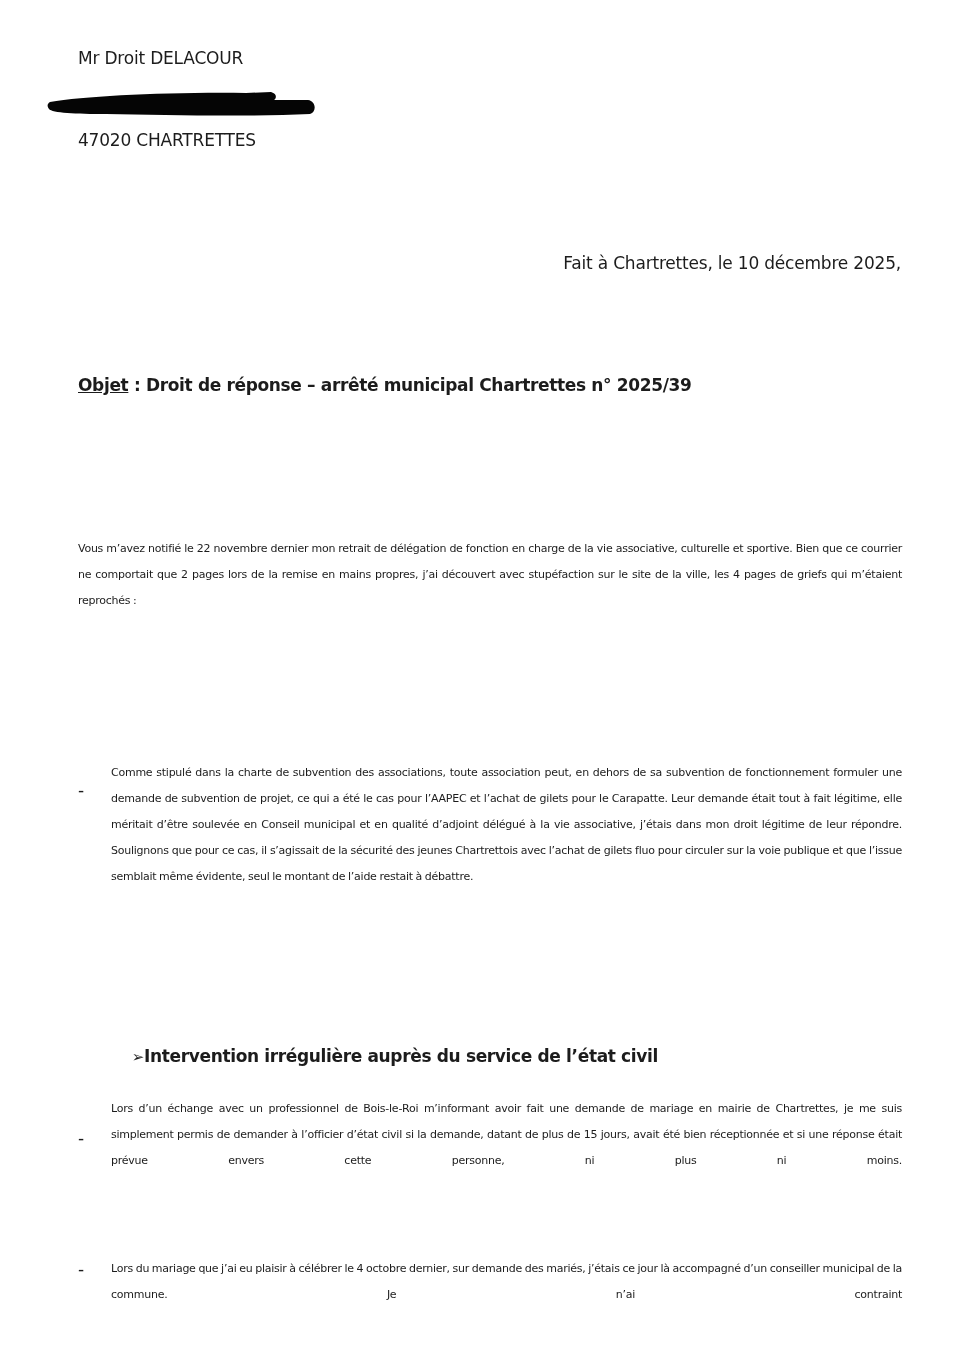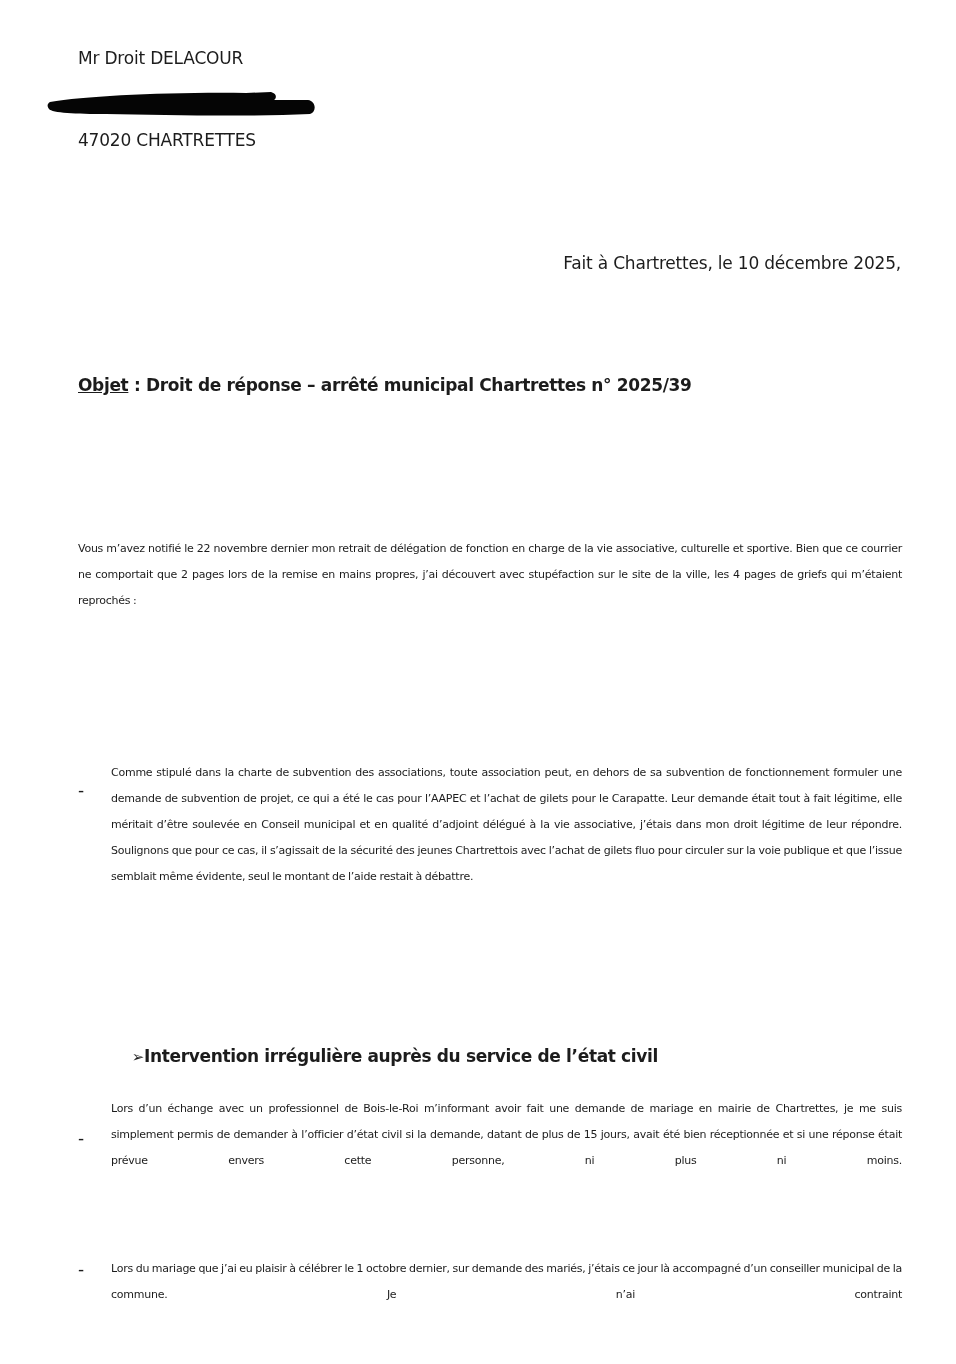--- a/index.html
+++ b/index.html
@@ -136,16 +136,16 @@
     <span class="arrow">➢</span><span>Intervention irrégulière auprès du service de l’état civil</span>
   </div>
 
   <div class="bullet-dash b2-dash">-</div>
   <div class="para bullet-para b2">
     <span class="last-justified">Lors d’un échange avec un professionnel de Bois-le-Roi m’informant avoir fait une demande de mariage en mairie de Chartrettes, je me suis simplement permis de demander à l’officier d’état civil si la demande, datant de plus de 15 jours, avait été bien réceptionnée et si une réponse était prévue envers cette personne, ni plus ni moins.</span>
   </div>
 
   <div class="bullet-dash b3-dash">-</div>
   <div class="para bullet-para b3">
-    <span class="last-justified">Lors du mariage que j’ai eu plaisir à célébrer le 1 octobre dernier, sur demande des mariés, j’étais ce jour là accompagné d’un conseiller municipal de la commune. Je n’ai contraint</span>
+    <span class="last-justified">Lors du mariage que j’ai eu plaisir à célébrer le 4 octobre dernier, sur demande des mariés, j’étais ce jour là accompagné d’un conseiller municipal de la commune. Je n’ai contraint</span>
   </div>
 
 </div>
 
 </body></html>

